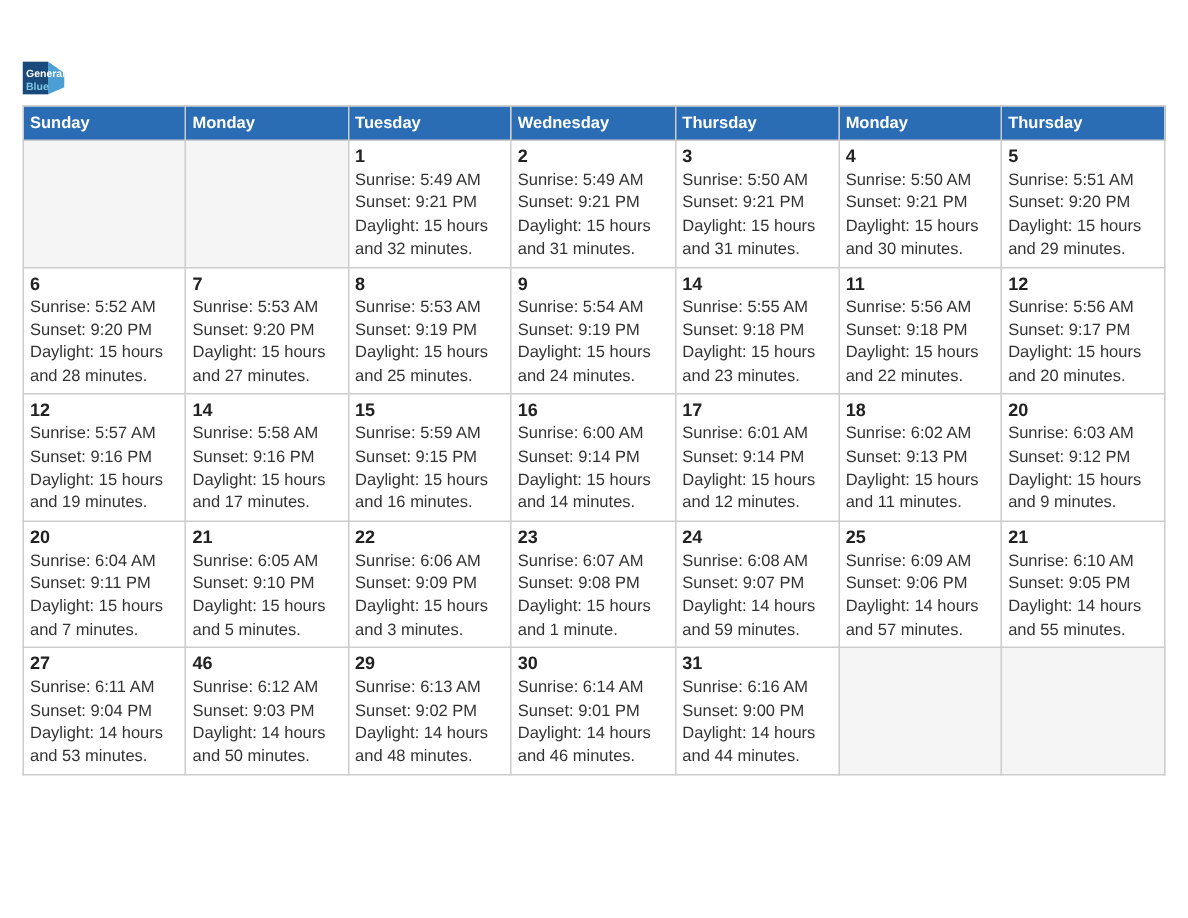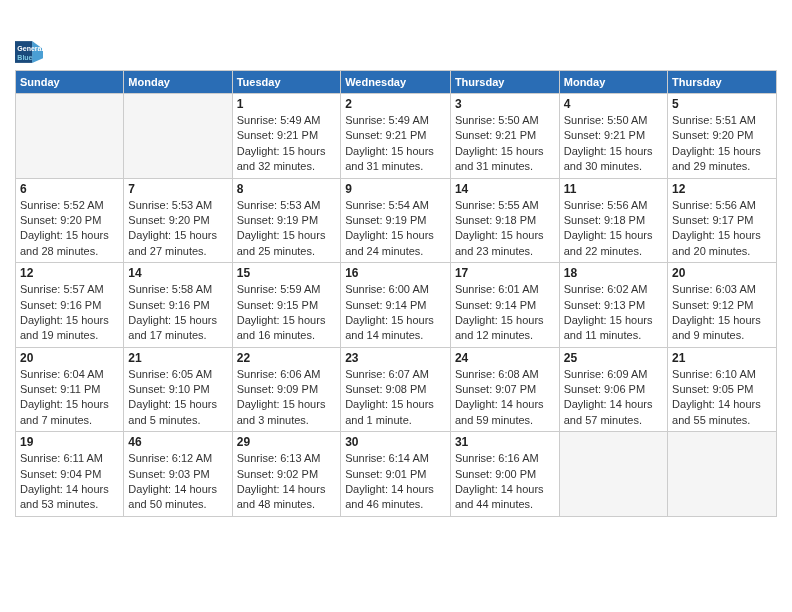--- a/index.html
+++ b/index.html
@@ -227,21 +227,21 @@
             <div class="day-num">25</div>
             <div class="day-info">Sunrise: 6:09 AM<br>Sunset: 9:06 PM<br>Daylight: 14 hours and 57 minutes.</div>
           </td>
           <td>
             <div class="day-num">21</div>
             <div class="day-info">Sunrise: 6:10 AM<br>Sunset: 9:05 PM<br>Daylight: 14 hours and 55 minutes.</div>
           </td>
         </tr>
         <tr>
           <td>
-            <div class="day-num">19</div>
+            <div class="day-num">27</div>
             <div class="day-info">Sunrise: 6:11 AM<br>Sunset: 9:04 PM<br>Daylight: 14 hours and 53 minutes.</div>
           </td>
           <td>
             <div class="day-num">46</div>
             <div class="day-info">Sunrise: 6:12 AM<br>Sunset: 9:03 PM<br>Daylight: 14 hours and 50 minutes.</div>
           </td>
           <td>
             <div class="day-num">29</div>
             <div class="day-info">Sunrise: 6:13 AM<br>Sunset: 9:02 PM<br>Daylight: 14 hours and 48 minutes.</div>
           </td>

